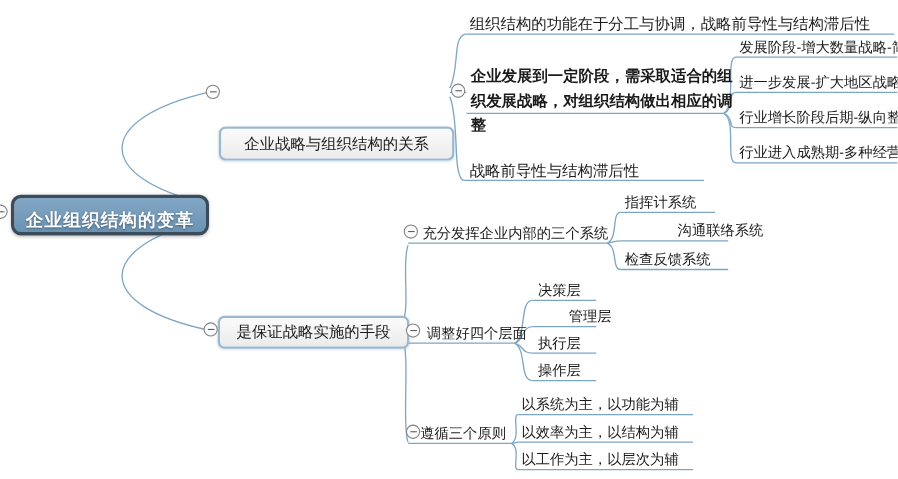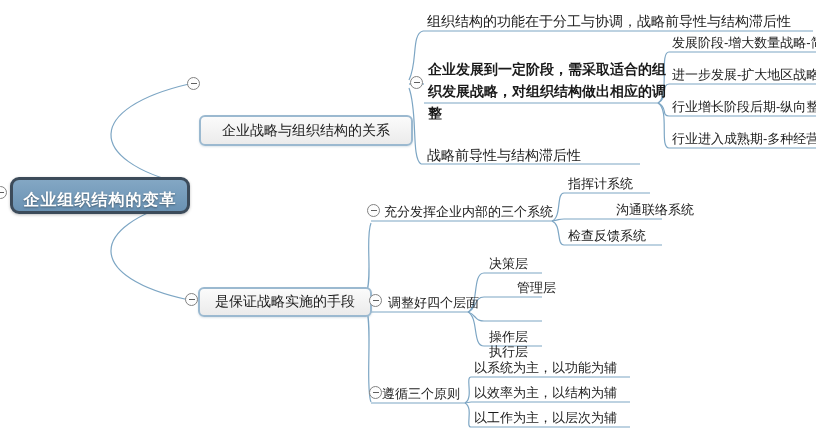--- a/index.html
+++ b/index.html
@@ -115,21 +115,21 @@
 </div>
 
 <div class="txt" style="left:384px;top:204px;">充分发挥企业内部的三个系统</div>
 <div class="txt" style="left:568px;top:176px;">指挥计系统</div>
 <div class="txt" style="left:568px;top:202px;margin-left:48px;">沟通联络系统</div>
 <div class="txt" style="left:568px;top:228px;">检查反馈系统</div>
 
 <div class="txt" style="left:388px;top:295px;">调整好四个层面</div>
 <div class="txt" style="left:489px;top:256px;">决策层</div>
 <div class="txt" style="left:489px;top:280px;margin-left:28px;">管理层</div>
-<div class="txt" style="left:489px;top:304px;margin-top:40px;">执行层</div>
+<div class="txt" style="left:489px;top:304px;">执行层</div>
 <div class="txt" style="left:489px;top:329px;">操作层</div>
 
 <div class="txt" style="left:382px;top:386px;">遵循三个原则</div>
 <div class="txt" style="left:474px;top:360px;">以系统为主，以功能为辅</div>
 <div class="txt" style="left:474px;top:385px;">以效率为主，以结构为辅</div>
 <div class="txt" style="left:474px;top:410px;text-align:center;">以工作为主，以层次为辅</div>
 
 <div class="minus" style="left:-6px;top:186px;">
     <i></i>
   </div>

